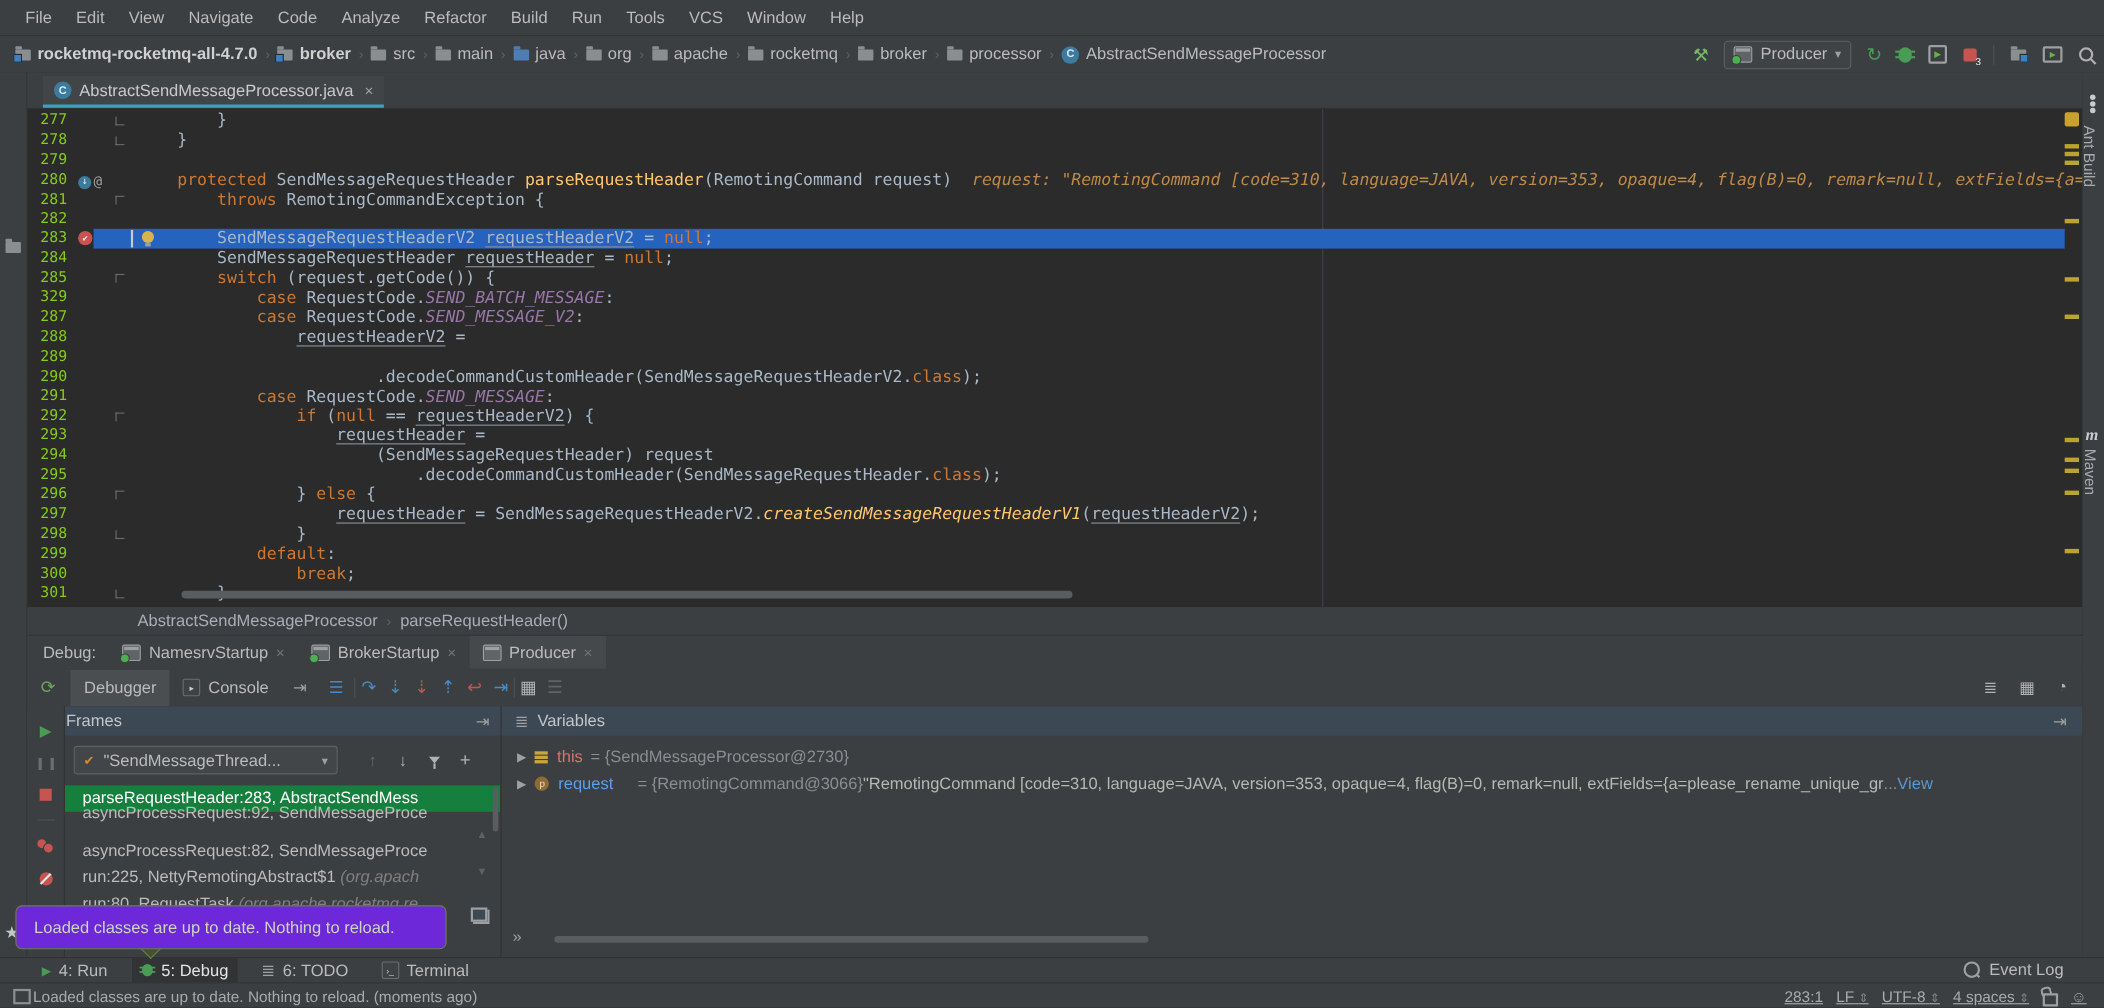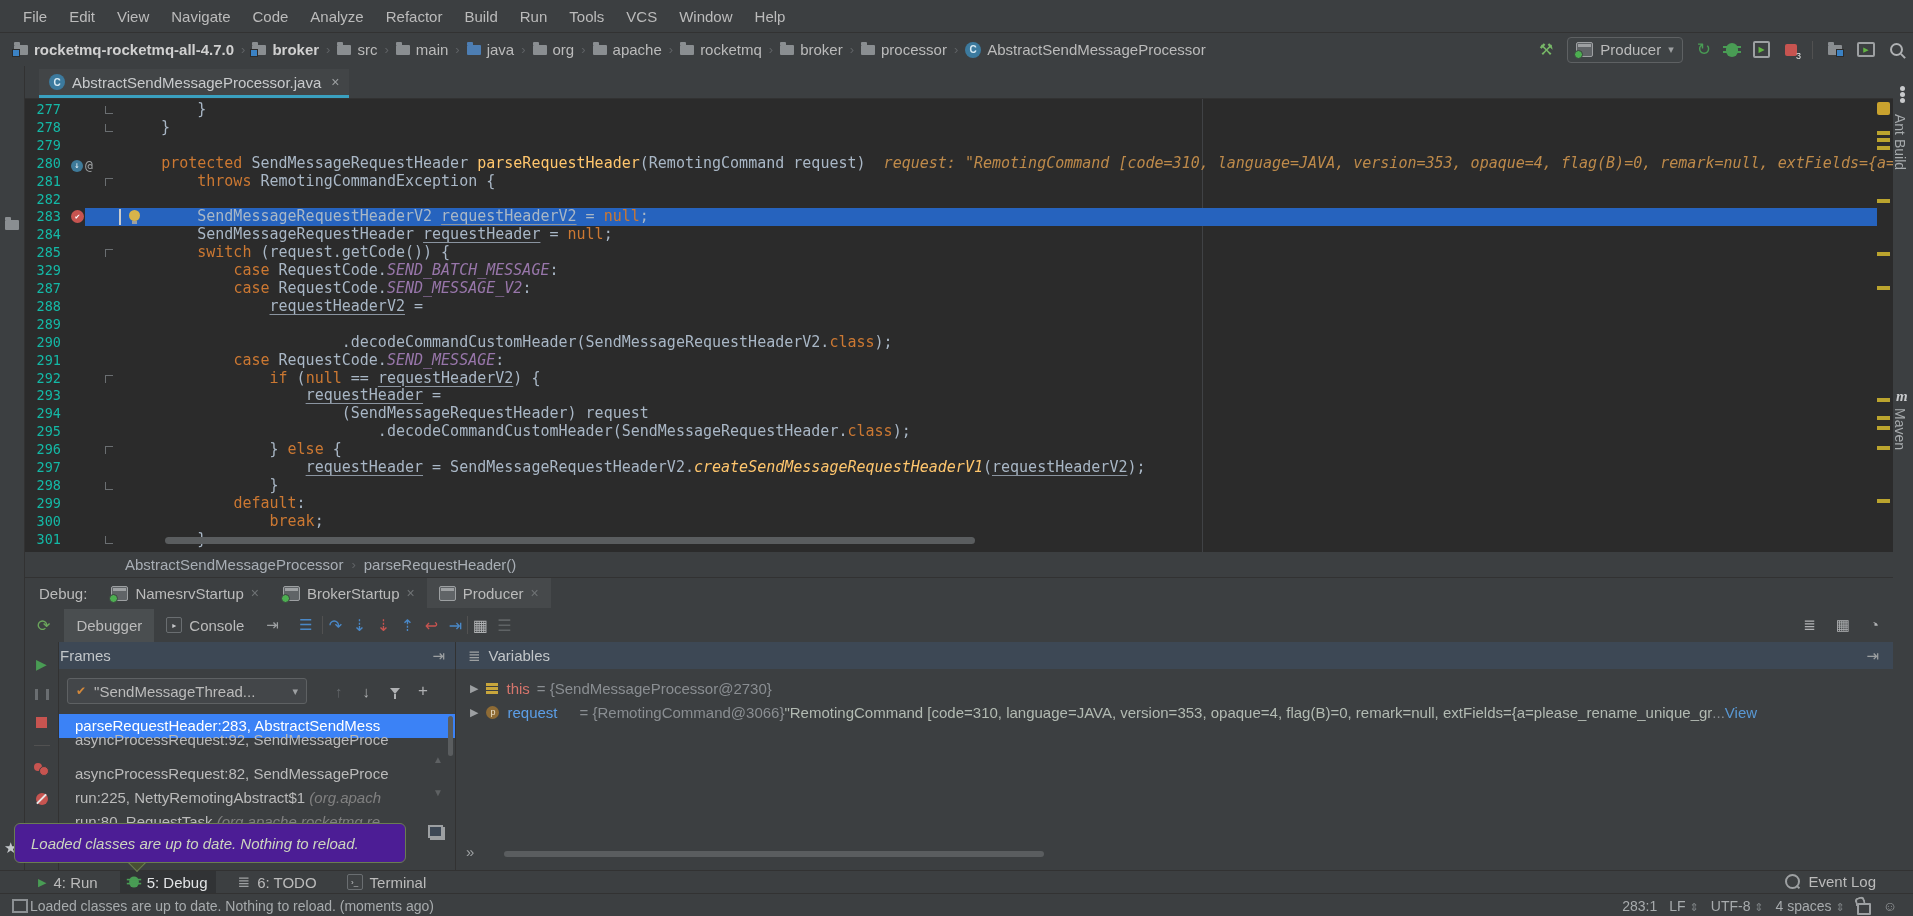--- a/index.html
+++ b/index.html
@@ -73,21 +73,21 @@
   .vlabel-r{position:absolute;left:-1px;writing-mode:vertical-rl;white-space:nowrap;color:#A7ABAD;font-size:14px;}
   
   .tabbar{position:absolute;left:25px;right:20px;top:66px;height:32px;background:#3C3F41;border-bottom:1px solid #323232;}
   .etab{position:absolute;left:14px;top:3px;height:26px;display:flex;align-items:center;gap:7px;padding:0 10px;
         background:#424547;border-bottom:3px solid #3AA0C0;color:#C8CACC;}
   .tab-close{color:#9DA0A2;font-size:14px;margin-left:3px;}
   .editor{position:absolute;left:25px;right:20px;top:99px;height:453px;background:#2B2B2B;overflow:hidden;
           font-family:"DejaVu Sans Mono",monospace;font-size:15px;}
   .guide{position:absolute;left:1177px;top:0;bottom:0;width:1px;background:#404245;}
   .eline{position:absolute;left:0;right:0;height:17.9px;white-space:pre;line-height:17.9px;}
-  .eline .lnum{position:absolute;left:2px;width:34px;text-align:right;color:#14b8a6;font-size:13.5px;}
+  .eline .lnum{position:absolute;left:2px;width:34px;text-align:right;color:#84cc16;font-size:13.5px;}
   .eline .gico{position:absolute;left:46px;top:2px;display:flex;gap:2px;align-items:center;}
   .eline .fold{position:absolute;left:80px;top:5px;width:7px;height:7px;}
   .fold.start{border-left:1px solid #6A6E71;border-top:1px solid #6A6E71;}
   .fold.end{border-left:1px solid #6A6E71;border-bottom:1px solid #6A6E71;}
   .eline .code{position:absolute;left:100px;top:0;white-space:pre;}
   .exec-bg{position:absolute;left:60px;right:16px;top:0;bottom:0;background:#2663BE;}
   .caret{position:absolute;left:94px;top:1px;width:2px;height:16px;background:#C8CACC;}
   .c-p{color:#A9B7C6}.c-k{color:#CC7832}.c-m{color:#FFC66D}
   .c-sm{color:#FFC66D;font-style:italic}
   .c-cst{color:#9876AA;font-style:italic}
@@ -111,43 +111,43 @@
   .dt-right{position:absolute;right:14px;display:flex;gap:20px;color:#AFB1B3;font-size:15px;}
   .pan-headers{position:absolute;left:25px;right:20px;top:642px;height:27px;background:#3D4855;border-bottom:1px solid #323232;display:flex;}
   .pan-h{display:flex;align-items:center;gap:8px;padding-left:12px;color:#C2C6C9;}
   .dbg-leftcol{position:absolute;left:25px;width:34px;top:642px;bottom:46px;background:#3C3F41;border-right:1px solid #323232;
                display:flex;flex-direction:column;align-items:center;gap:17px;padding-top:14px;box-sizing:border-box;}
   .frames{position:absolute;left:59px;width:396px;top:669px;bottom:46px;background:#3C3F41;overflow:hidden;}
   .thread-row{position:absolute;left:8px;top:8px;right:4px;height:28px;display:flex;align-items:center;}
   .thread-dd{width:240px;height:26px;border:1px solid #5E6163;border-radius:3px;background:#434649;display:flex;
              align-items:center;gap:8px;padding:0 8px;box-sizing:border-box;color:#BBBBBB;}
   .frame-row{position:absolute;left:0;right:0;height:24px;line-height:24px;padding-left:16px;white-space:nowrap;overflow:hidden;color:#BBBBBB;}
-  .frame-row.sel{background:#3b82f6;color:#FFFFFF;}
+  .frame-row.sel{background:#15803d;color:#FFFFFF;}
   .frame-row .pkg{color:#808080;font-style:italic;}
   .variables{position:absolute;left:455px;right:20px;top:669px;bottom:46px;background:#3C3F41;border-left:1px solid #323232;overflow:hidden;}
   .var-row{position:absolute;left:0;right:0;height:24px;display:flex;align-items:center;white-space:nowrap;overflow:hidden;}
   .var-val{color:#8A8E92;}
   .var-str{color:#B2BAB2;}
   .var-link{color:#5998D3;}
   .tri{color:#9DA0A2;font-size:11px;}
   
-  .tooltip{position:absolute;left:14px;top:823px;width:392px;height:40px;background:#4c1d95;border:1px solid #6A7D52;
-           border-radius:6px;color:#CDD6BF;display:flex;align-items:center;padding:0 16px;z-index:60;box-sizing:border-box;font-style:italic;}
+  .tooltip{position:absolute;left:14px;top:823px;width:392px;height:40px;background:#6d28d9;border:1px solid #6A7D52;
+           border-radius:6px;color:#CDD6BF;display:flex;align-items:center;padding:0 16px;z-index:60;box-sizing:border-box;}
   .tooltip-tail{position:absolute;left:130px;top:855px;width:13px;height:13px;background:#474F33;
                 border-right:1px solid #6A7D52;border-bottom:1px solid #6A7D52;transform:rotate(45deg);z-index:59;}
   
   .toolbtns{position:absolute;left:0;right:0;top:870px;height:22px;background:#3C3F41;border-top:1px solid #323232;
             display:flex;align-items:center;padding-left:30px;gap:14px;}
   .tb-item{display:flex;align-items:center;gap:7px;height:22px;padding:0 8px;color:#BBBBBB;}
   .tb-item.sel{background:#313335;color:#E2E4E6;}
   .eventlog{position:absolute;right:37px;top:870px;height:22px;display:flex;align-items:center;gap:8px;color:#BBBBBB;}
   .statusbar{position:absolute;left:0;right:0;top:893px;height:23px;background:#3C3F41;border-top:1px solid #323232;
              display:flex;align-items:center;color:#A7ABAD;font-size:14px;}
   .sb-left{display:flex;align-items:center;gap:2px;padding-left:12px;}
-  .sb-right{position:absolute;right:16px;display:flex;align-items:center;gap:12px;}
+  .sb-right{position:absolute;right:16px;display:flex;align-items:center;gap:12px;text-decoration:underline;}
   .updn{color:#7F8486;font-size:11px;}
   .minith{position:absolute;background:#5A5D5F;border-radius:3px;}
 </style>
 </head>
 <body>
 
 <div class="app">
 
   <div class="menubar" id="menubar">
       <span class="menu-item">File</span>

